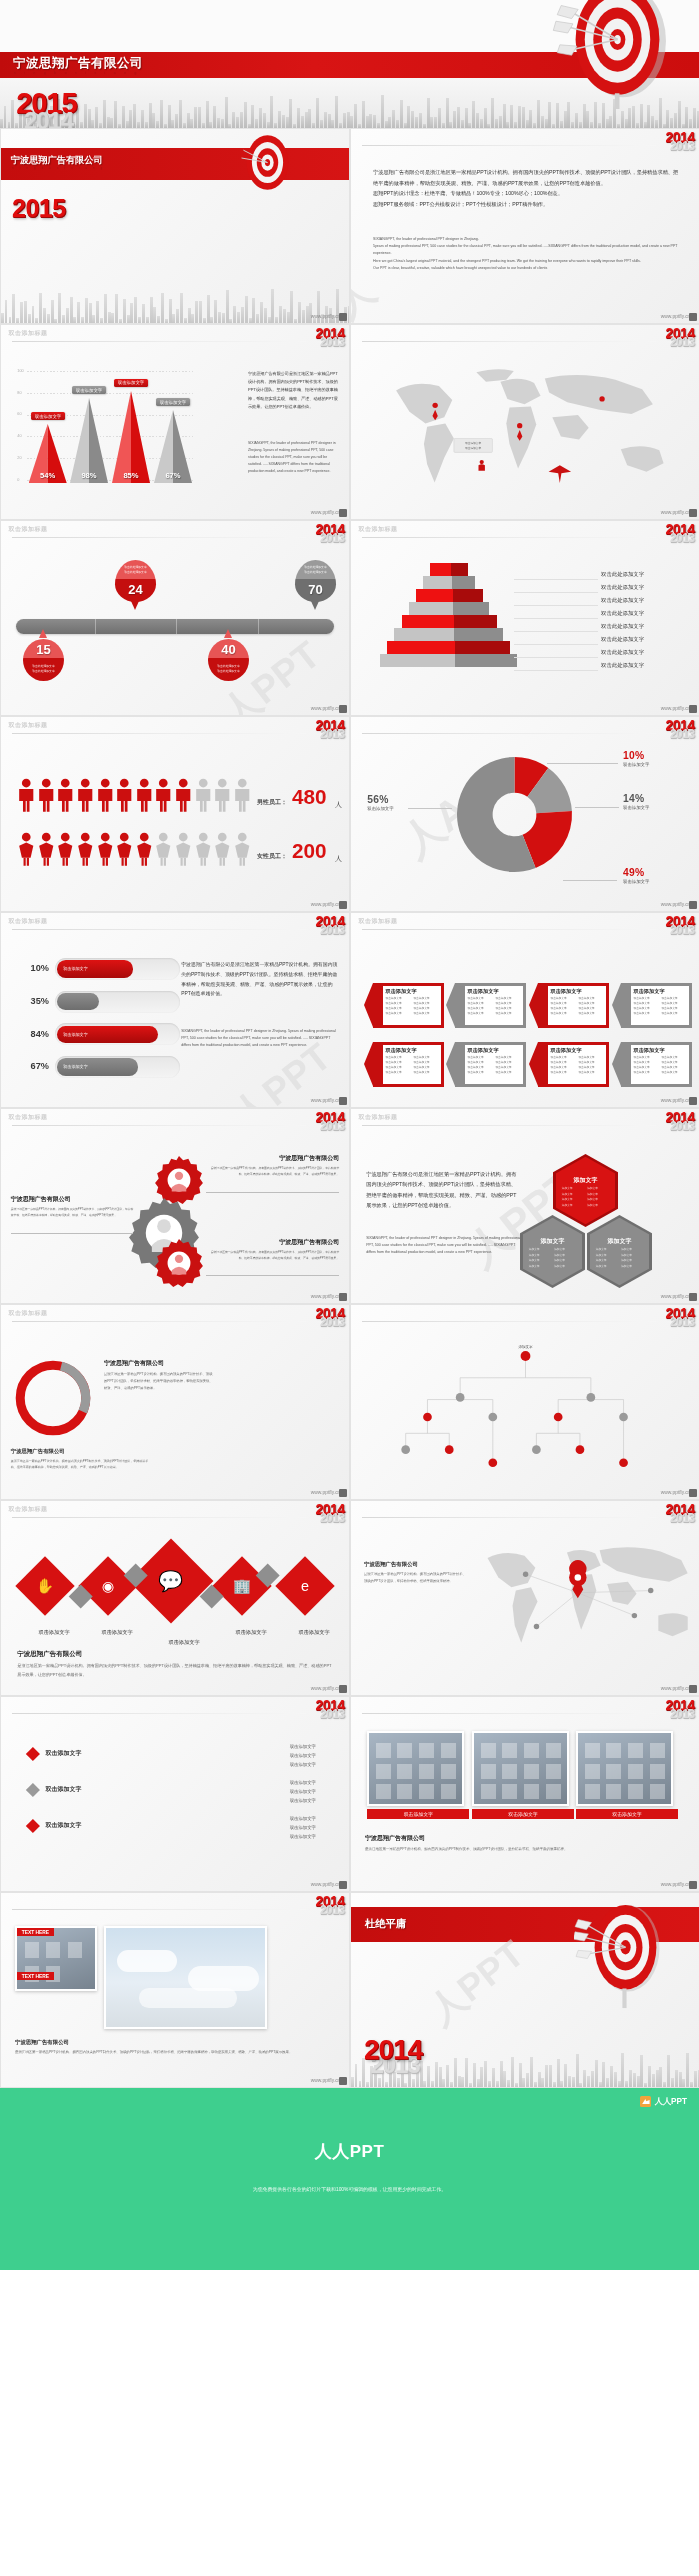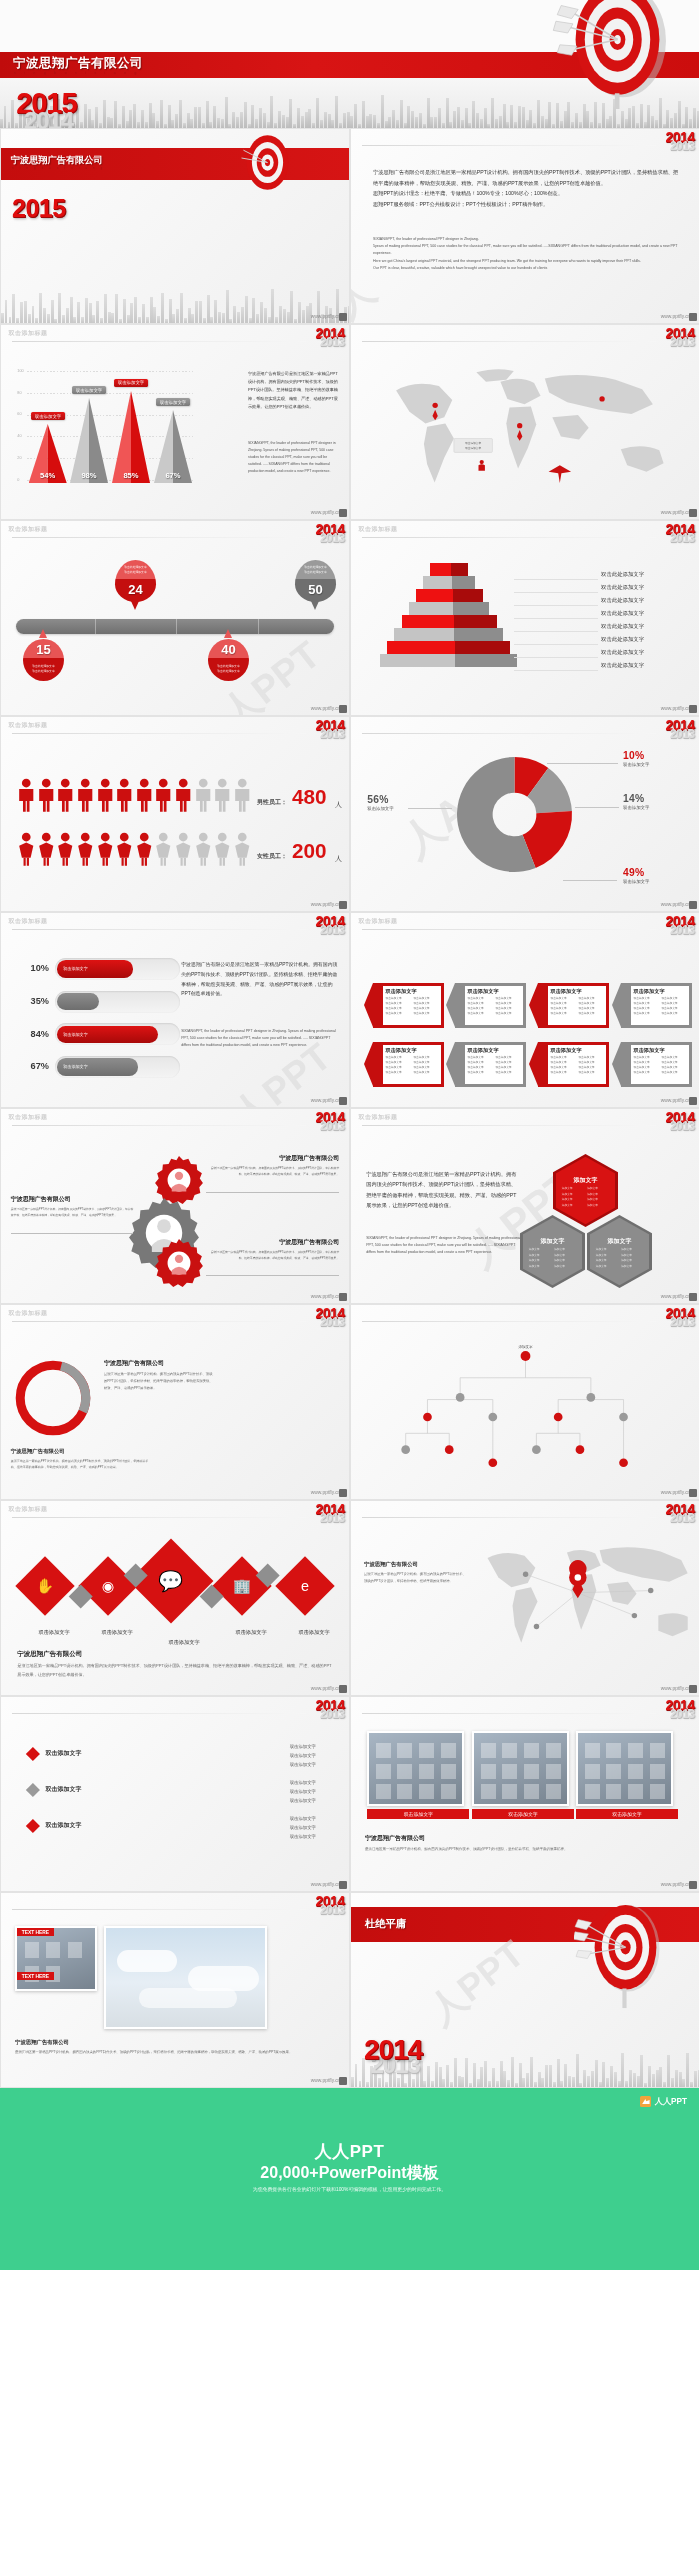--- a/index.html
+++ b/index.html
@@ -710,21 +710,21 @@
           <div class="pin down" style="left:207px;top:118px">
       <div class="pin-body" style="background:linear-gradient(180deg,#e75555 0%,#e75555 46%,#c40e0e 46%,#c40e0e 100%)">
         <div class="pin-txt" style="top:25px">双击此处添加文字<br>双击此处添加文字</div>
         <div class="pin-num" style="top:3.3px">40</div>
       </div>
       <div class="pin-tail" style="top:-9.8px;border-bottom:9.8px solid #e75555"></div>
           </div>
           <div class="pin " style="left:294px;top:39px">
       <div class="pin-body" style="background:linear-gradient(180deg,#9a9a9a 0%,#9a9a9a 46%,#6f6f6f 46%,#6f6f6f 100%)">
         <div class="pin-txt" style="top:5.4px">双击此处添加文字<br>双击此处添加文字</div>
-        <div class="pin-num" style="top:22px">50</div>
+        <div class="pin-num" style="top:22px">70</div>
       </div>
       <div class="pin-tail" style="top:41px;border-top:9.8px solid #6f6f6f"></div>
           </div>
         </div>
       <div class="wmark">www.pptfly.cn</div>
       <div class="wicon"></div>
     </div>
 
     <div class="slide">
       <div class="slide-title">双击添加标题</div>
@@ -1639,18 +1639,17 @@
     </div>
 
   </div>
 
   <div class="footer">
     <div class="ft-logo">
       <div class="ft-mark"></div>
       <div class="ft-brand">人人PPT</div>
     </div>
     <div class="ft-c ft-t1">人人PPT</div>
-    <div class="ft-c ft-t2">20,000+PowerPoint模板</div>
     <div class="ft-c ft-t3">为您免费提供各行各业的幻灯片下载和100%可编辑的模板，让您用更少的时间完成工作。</div>
   </div>
 
 </div>
 
 
 </body></html>

